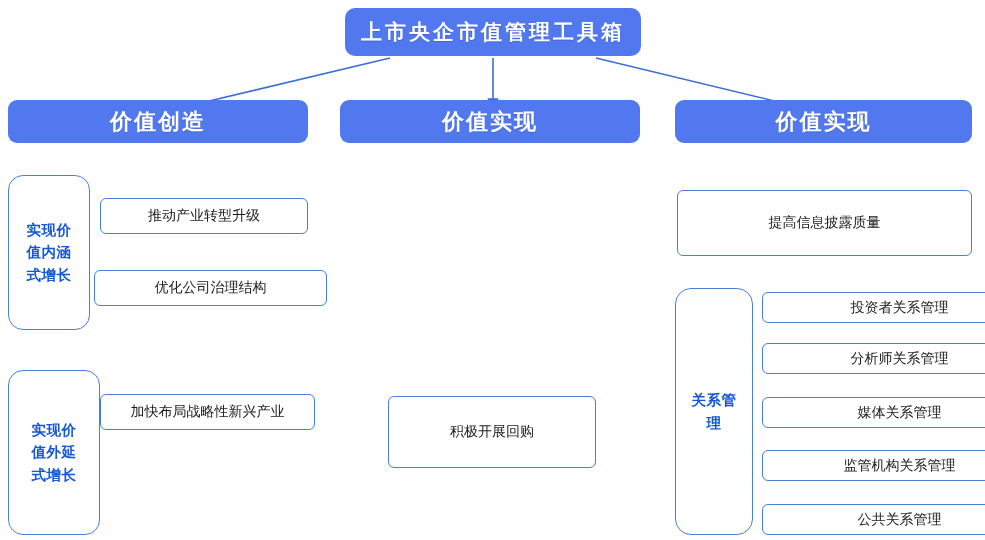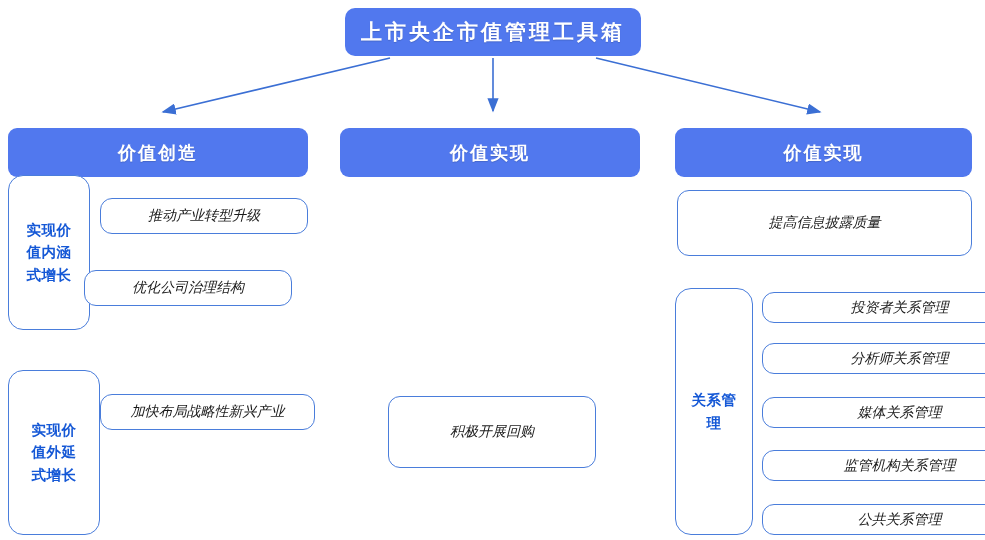--- a/index.html
+++ b/index.html
@@ -31,40 +31,39 @@
     letter-spacing: 2px;
     text-shadow: 0 1px 1px rgba(0,0,0,0.15);
   }
   #title-box {
     left: 345px; top: 8px; width: 296px; height: 48px;
     font-size: 21px;
     letter-spacing: 3px;
     border-radius: 10px;
   }
   .section-header {
-    top: 128px; height: 49px;
-    font-size: 18px;
+    top: 100px; height: 43px;
+    font-size: 22px;
   }
   #header-creation   { left: 8px;   width: 300px; }
   #header-operation  { left: 340px; width: 300px; }
   #header-realization{ left: 675px; width: 297px; }
 
   
   .outlined {
     background: #ffffff;
     border: 1.4px solid #4a7ddb;
-    border-radius: 12px;
+    border-radius: 6px;
     display: flex;
     align-items: center;
     justify-content: center;
     color: #1a1a1a;
     font-size: 14px;
     text-align: center;
     line-height: 1.25;
-    font-style: italic;
   }
   
   .side-label {
     border: 1.6px solid #4a7ddb;
     border-radius: 15px;
     background: #ffffff;
     color: #1558d6;
     font-weight: bold;
     font-size: 14.5px;
     line-height: 1.55;
@@ -73,21 +72,21 @@
     justify-content: center;
     text-align: center;
     letter-spacing: 0.5px;
   }
   .side-label span { display: block; width: 3.2em; }
 
   
   #label-intrinsic { left: 8px;  top: 175px; width: 82px;  height: 155px; }
   #label-extrinsic { left: 8px;  top: 370px; width: 92px;  height: 165px; }
   #box-industry-upgrade { left: 100px; top: 198px; width: 208px; height: 36px; }
-  #box-governance       { left: 84px; top: 270px; width: 208px; height: 36px; }
+  #box-governance       { left: 94px; top: 270px; width: 233px; height: 36px; }
   #box-strategic-industry { left: 100px; top: 394px; width: 215px; height: 36px; }
   #box-business-capital   { left: 100px; top: 474px; width: 215px; height: 36px; }
 
   
   #box-dividend { left: 388px; top: 222px; width: 208px; height: 72px; }
   #box-buyback  { left: 388px; top: 396px; width: 208px; height: 72px; }
 
   
   #box-disclosure { left: 677px; top: 190px; width: 295px; height: 66px; }
   #label-relations { left: 675px; top: 288px; width: 78px; height: 247px; border-radius: 16px; }

